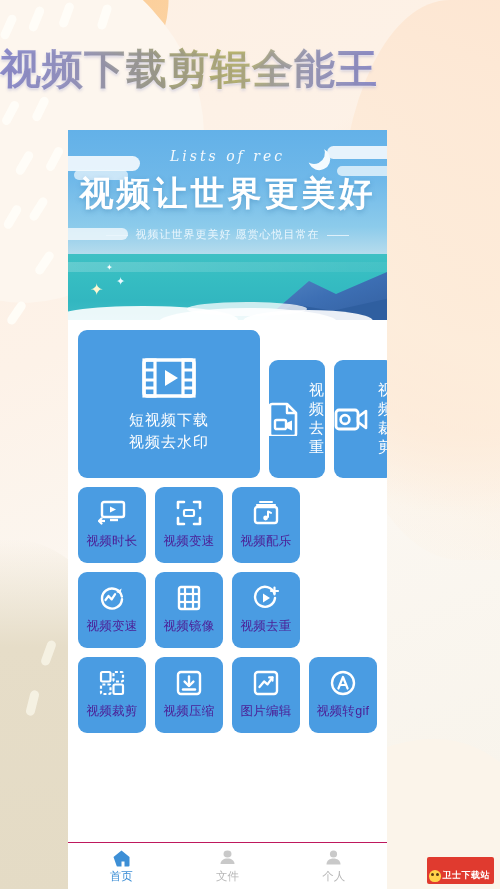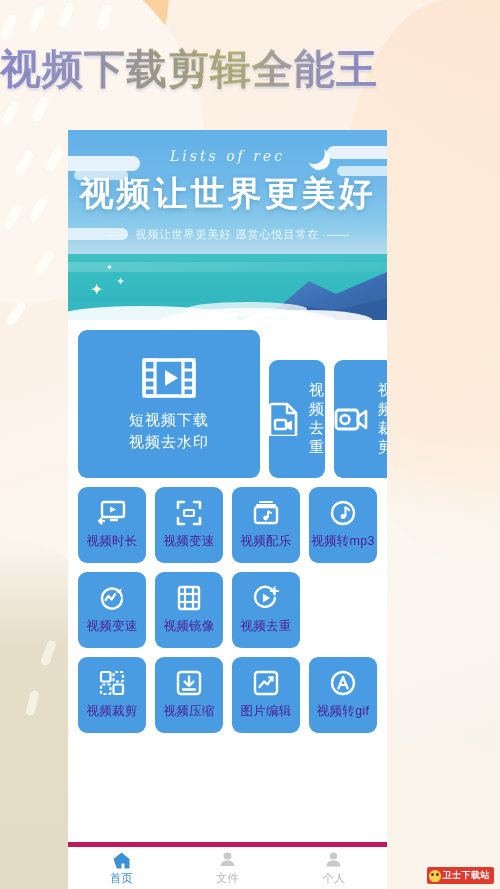--- a/index.html
+++ b/index.html
@@ -128,33 +128,33 @@
   .tile {
     background:#4a9ce2; border-radius:9px; height:76px; color:#4c1d95; cursor:pointer;
     display:flex; flex-direction:column; align-items:center; justify-content:center;
   }
   .tile .lbl { font-size:12.5px; margin-top:7px; letter-spacing:.3px; white-space:nowrap; }
   .grid + .grid { margin-top:9px; }
 
   
   .tabbar {
     margin-top:auto; height:47px; background:#ffffff;
-    display:flex; align-items:center; border-top:5px solid #be185d;
+    display:flex; align-items:center; border-top:1px solid #be185d;
   }
   .tab { flex:1; text-align:center; cursor:pointer; }
   .tab .ti { height:19px; display:flex; align-items:center; justify-content:center; }
   .tab .tl { font-size:11.5px; margin-top:2px; }
   .tab.active .tl { color:#3d8fd6; }
   .tab .tl { color:#b8b8b8; }
 
   
   .watermark {
     position:absolute; right:6px; bottom:5px; z-index:9;
     background:#e03a2f; color:#fff; font-size:9px; font-weight:bold;
-    padding:2px 4px 2px 2px; border-radius:2px;
+    padding:12px 4px 2px 2px; border-radius:2px;
     display:flex; align-items:center; gap:2px; letter-spacing:.5px;
   }
   .wm-owl { width:12px; height:12px; background:#ffd24a; border-radius:50% 50% 45% 45%; position:relative; }
   .wm-owl:before,.wm-owl:after{ content:""; position:absolute; top:3px; width:3px;height:3px;
     background:#5b3a12; border-radius:50%; }
   .wm-owl:before{ left:2px; } .wm-owl:after{ right:2px; }
   svg { display:block; }
 </style>
 </head>
 <body>
@@ -300,31 +300,20 @@
             <path d="M4 5 h18" stroke="#fff" stroke-width="2.2" stroke-linecap="round"></path>
             <path d="M7 2 h12" stroke="#fff" stroke-width="2" stroke-linecap="round"></path>
             <rect x="2" y="7" width="22" height="16" rx="2.4" stroke="#fff" stroke-width="2.4"></rect>
             <path d="M15 11.5 v6.2" stroke="#fff" stroke-width="2"></path>
             <circle cx="12.6" cy="18" r="2.4" fill="#fff"></circle>
             <path d="M15 11.5 l3 1.4" stroke="#fff" stroke-width="2" stroke-linecap="round"></path>
           </svg>
         </span>
         <span class="lbl">视频配乐</span>
       </div>
-      <div class="tile">
-        <span>
-          <svg width="26" height="26" viewBox="0 0 26 26" fill="none">
-            <circle cx="13" cy="13" r="11" stroke="#fff" stroke-width="2.4"></circle>
-            <path d="M15.5 7.5 v8.6" stroke="#fff" stroke-width="2.1" stroke-linecap="round"></path>
-            <circle cx="13.1" cy="16.4" r="2.5" fill="#fff"></circle>
-            <path d="M15.5 7.5 c2 .6 3.2 1.6 3.6 2.9" stroke="#fff" stroke-width="2" stroke-linecap="round" fill="none"></path>
-          </svg>
-        </span>
-        <span class="lbl">视频转mp3</span>
-      </div>
     </div>
 
     <div class="grid">
       <div class="tile">
         <span>
           <svg width="26" height="26" viewBox="0 0 26 26" fill="none">
             <path d="M22.8 11.5a10 10 0 1 0 .2 2.6" stroke="#fff" stroke-width="2.4" stroke-linecap="round" fill="none"></path>
             <path d="M17 7 l5.6-3.6 -1.2 5.4z" fill="#fff"></path>
             <path d="M6.5 15 l3-4 3.2 3.4 3.4-5.2" stroke="#fff" stroke-width="2.2" stroke-linecap="round" stroke-linejoin="round" fill="none"></path>
           </svg>

